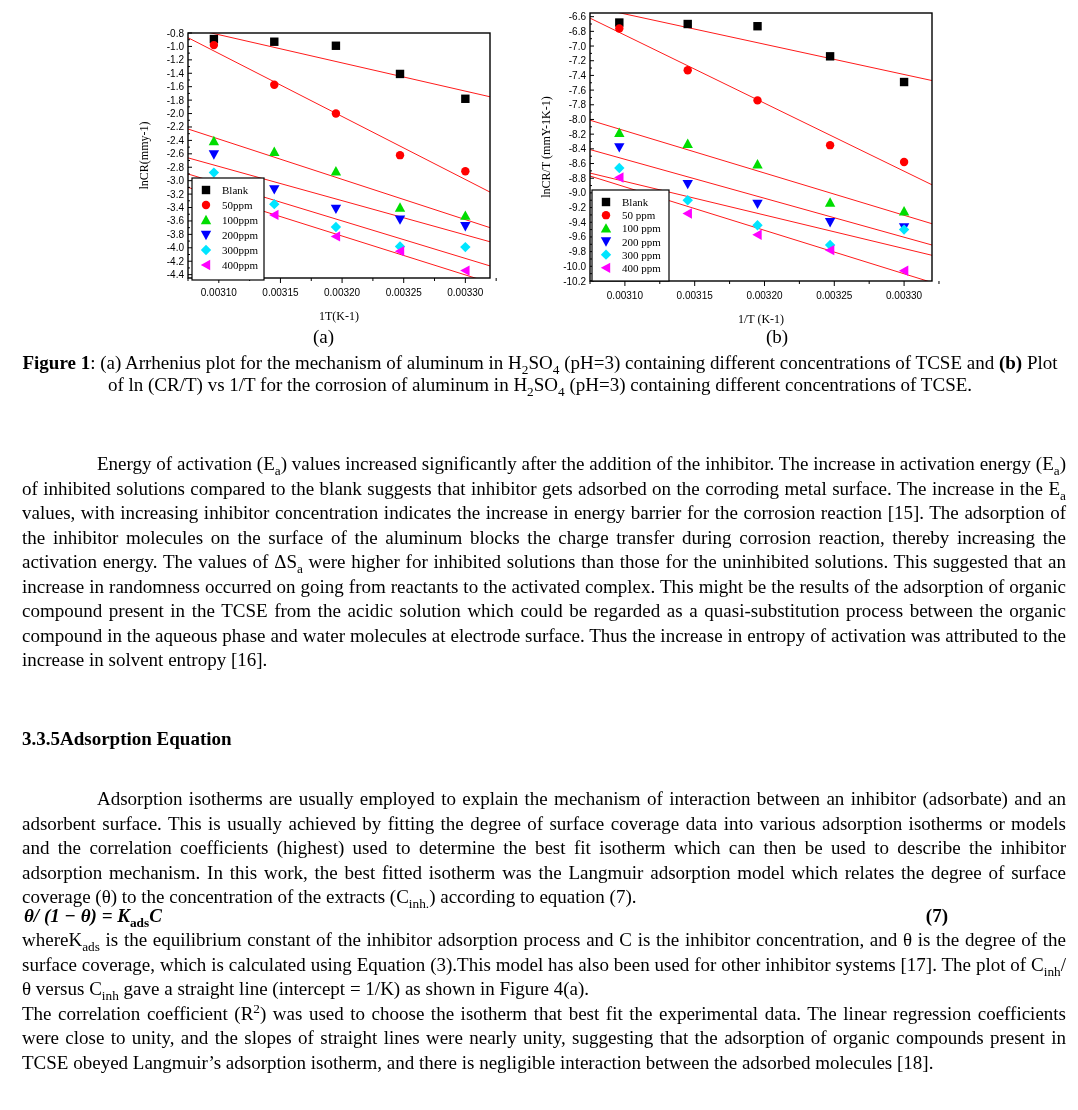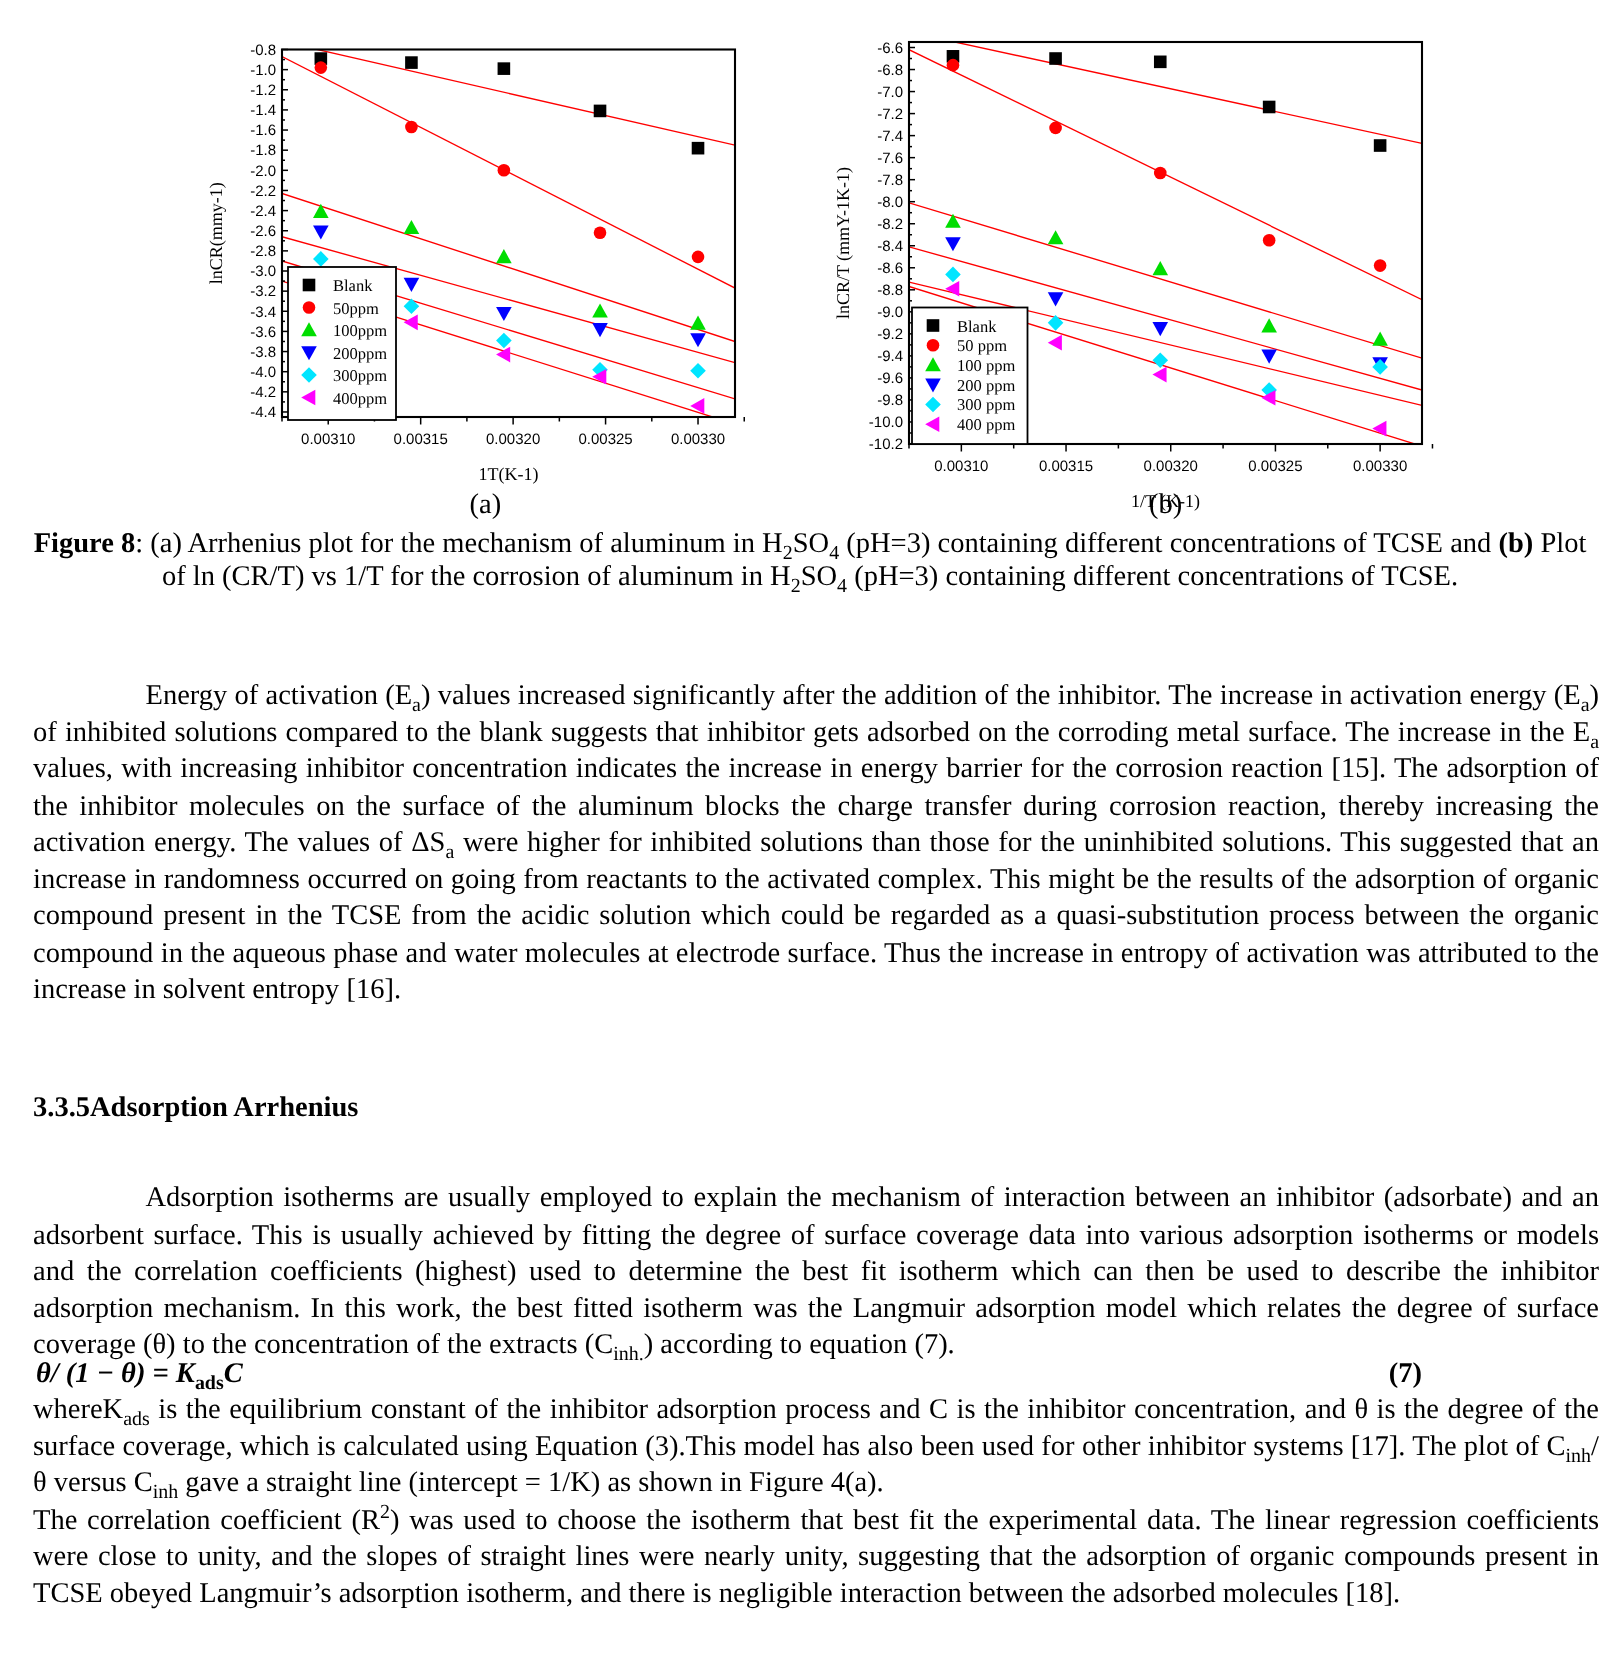--- a/index.html
+++ b/index.html
@@ -153,21 +153,21 @@
         <polygon points="58.8,210.8 69.2,210.8 64,220.2" fill="#0000ff"></polygon>
         <text x="80" y="219" font-size="11" class="serif">200ppm</text>
         <polygon points="64,224.8 69.2,230 64,235.2 58.8,230" fill="#00e5ff"></polygon>
         <text x="80" y="234" font-size="11" class="serif">300ppm</text>
         <polygon points="58.8,245 68.2,239.8 68.2,250.2" fill="#ff00ff"></polygon>
         <text x="80" y="249" font-size="11" class="serif">400ppm</text>
       </g>
     </svg>
 </div>
 
-<div class="chart" style="left:548px;top:0px;width:400px;height:330px;margin-top:15px;">
+<div class="chart" style="left:532px;top:0px;width:400px;height:330px;">
   <svg id="svg-b" width="400" height="330">
       <defs>
         <clipPath id="svg-b-clip">
           <rect x="58" y="13" width="342" height="268"></rect>
         </clipPath>
       </defs>
       <g clip-path="url(#svg-b-clip)">
         <line x1="58" y1="6.391780821917818" x2="400" y2="80.55068493150685" stroke="#ff0000" stroke-width="0.9"></line>
         <line x1="58" y1="18.13972602739728" x2="400" y2="184.81369863013705" stroke="#ff0000" stroke-width="0.9"></line>
         <line x1="58" y1="120.2" x2="400" y2="223.7287671232877" stroke="#ff0000" stroke-width="0.9"></line>
@@ -297,28 +297,28 @@
         <polygon points="68.8,267.8333333333333 78.2,262.6333333333333 78.2,273.0333333333333" fill="#ff00ff"></polygon>
         <text x="90" y="271.8333333333333" font-size="11" class="serif">400 ppm</text>
       </g>
     </svg>
 </div>
 
 <div class="sublabel" style="left:313px;top:326px;">(a)</div>
 <div class="sublabel" style="left:766px;top:326px;">(b)</div>
 
 <div class="caption">
-  <b>Figure 8</b><span>: (a) Arrhenius plot for the mechanism of aluminum in H</span><sub>2</sub>SO<sub>4</sub><span> (pH=3) containing different concentrations of TCSE and </span><b>(b)</b><span> Plot of ln (CR/T) vs 1/T for the corrosion of aluminum in H</span><sub>2</sub>SO<sub>4</sub><span> (pH=3) containing different concentrations of TCSE.</span>
+  <b>Figure 1</b><span>: (a) Arrhenius plot for the mechanism of aluminum in H</span><sub>2</sub>SO<sub>4</sub><span> (pH=3) containing different concentrations of TCSE and </span><b>(b)</b><span> Plot of ln (CR/T) vs 1/T for the corrosion of aluminum in H</span><sub>2</sub>SO<sub>4</sub><span> (pH=3) containing different concentrations of TCSE.</span>
 </div>
 
 <div class="para indent" style="top:452px;">
   <span>Energy of activation (E</span><sub>a</sub><span>) values increased significantly after the addition of the inhibitor. The increase in activation energy (E</span><sub>a</sub><span>) of inhibited solutions compared to the blank suggests that inhibitor gets adsorbed on the corroding metal surface. The increase in the E</span><sub>a</sub><span> values, with increasing inhibitor concentration indicates the increase in energy barrier for the corrosion reaction [15]. The adsorption of the inhibitor molecules on the surface of the aluminum blocks the charge transfer during corrosion reaction, thereby increasing the activation energy. The values of ΔS</span><sub>a</sub><span> were higher for inhibited solutions than those for the uninhibited solutions. This suggested that an increase in randomness occurred on going from reactants to the activated complex. This might be the results of the adsorption of organic compound present in the TCSE from the acidic solution which could be regarded as a quasi-substitution process between the organic compound in the aqueous phase and water molecules at electrode surface. Thus the increase in entropy of activation was attributed to the increase in solvent entropy [16].</span>
 </div>
 
-<div class="heading">3.3.5Adsorption Arrhenius</div>
+<div class="heading">3.3.5Adsorption Equation</div>
 
 <div class="para indent" style="top:753px;margin-top:34px;">
   <span>Adsorption isotherms are usually employed to explain the mechanism of interaction between an inhibitor (adsorbate) and an adsorbent surface. This is usually achieved by fitting the degree of surface coverage data into various adsorption isotherms or models and the correlation coefficients (highest) used to determine the best fit isotherm which can then be used to describe the inhibitor adsorption mechanism. In this work, the best fitted isotherm was the Langmuir adsorption model which relates the degree of surface coverage (θ) to the concentration of the extracts (C</span><sub>inh.</sub><span>) according to equation (7).</span>
 </div>
 
 <div class="eq">
   <i><span>θ/ (1 − θ) = K</span></i><sub>ads</sub><i>C</i>
   <span class="eqnum">(7)</span>
 </div>
 

